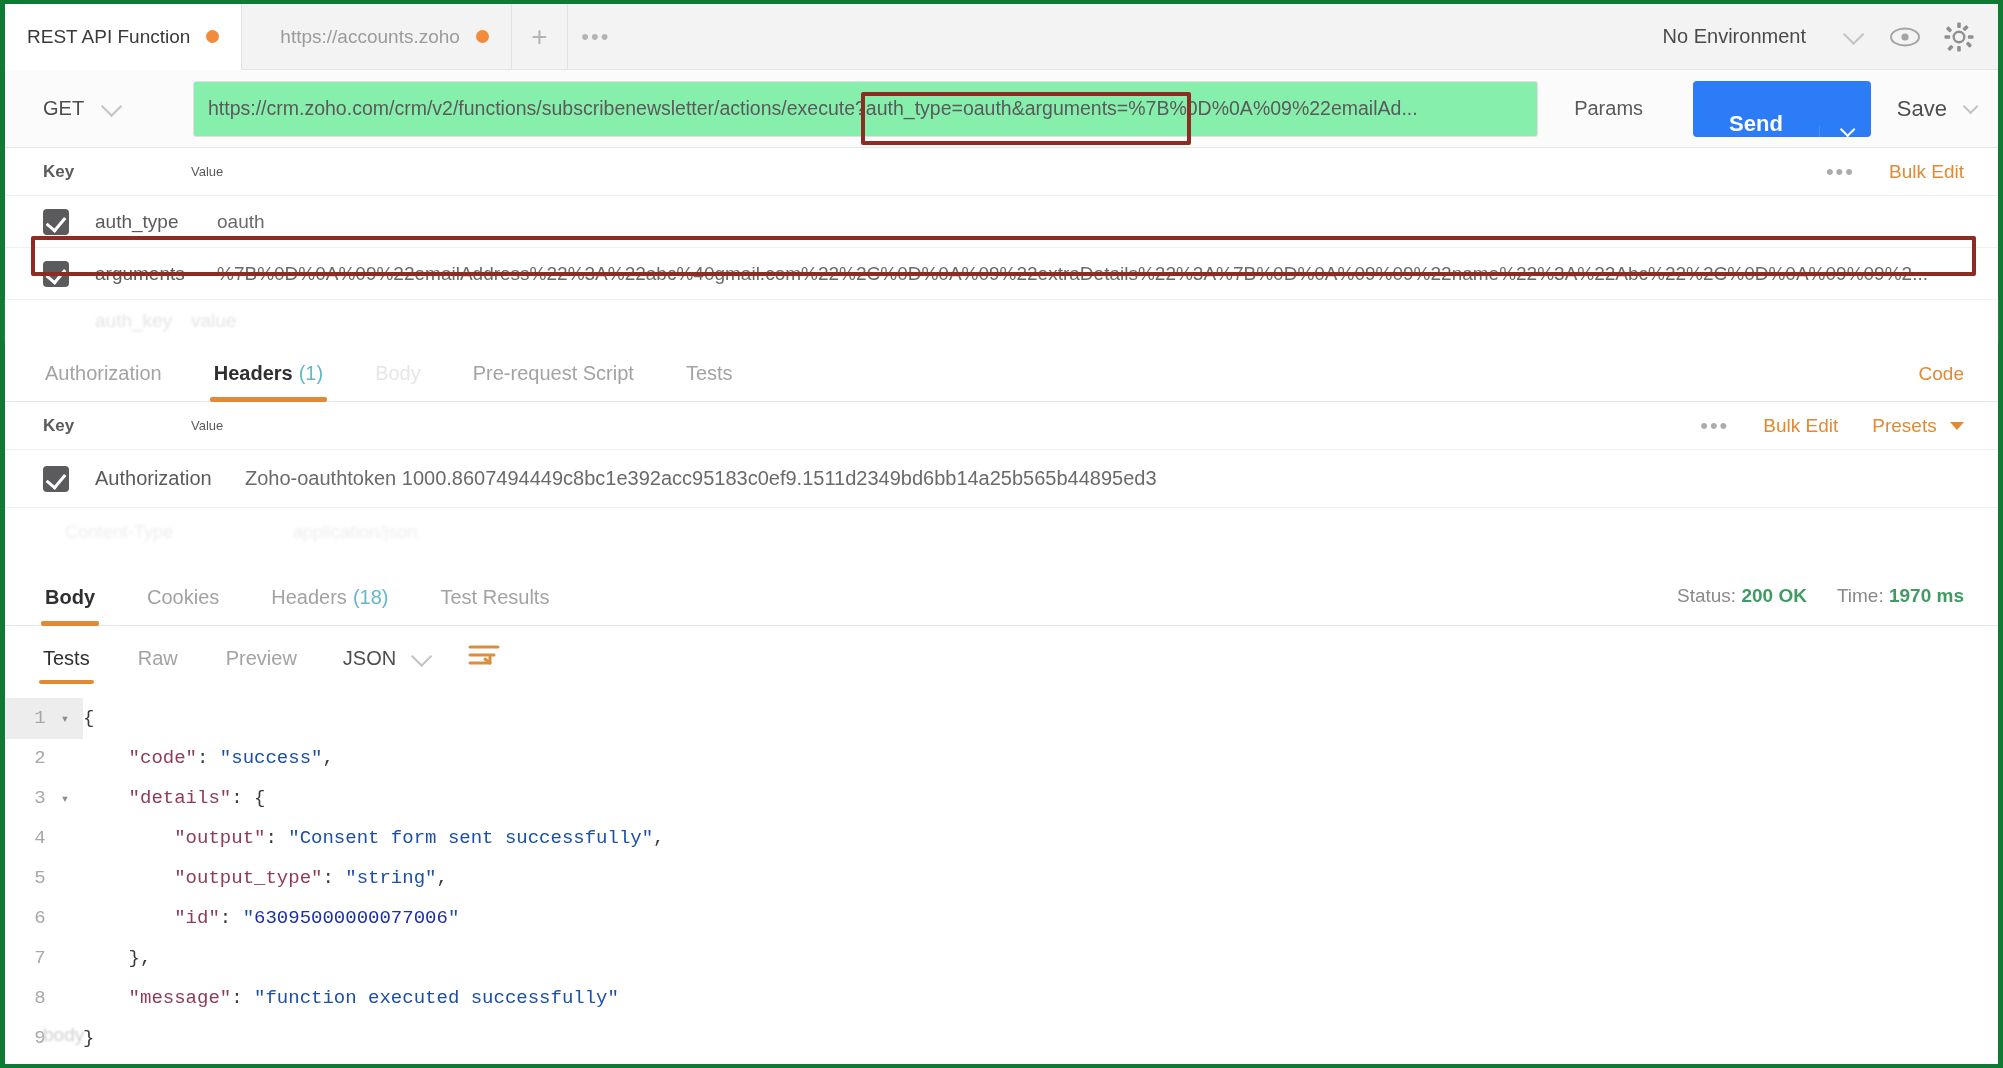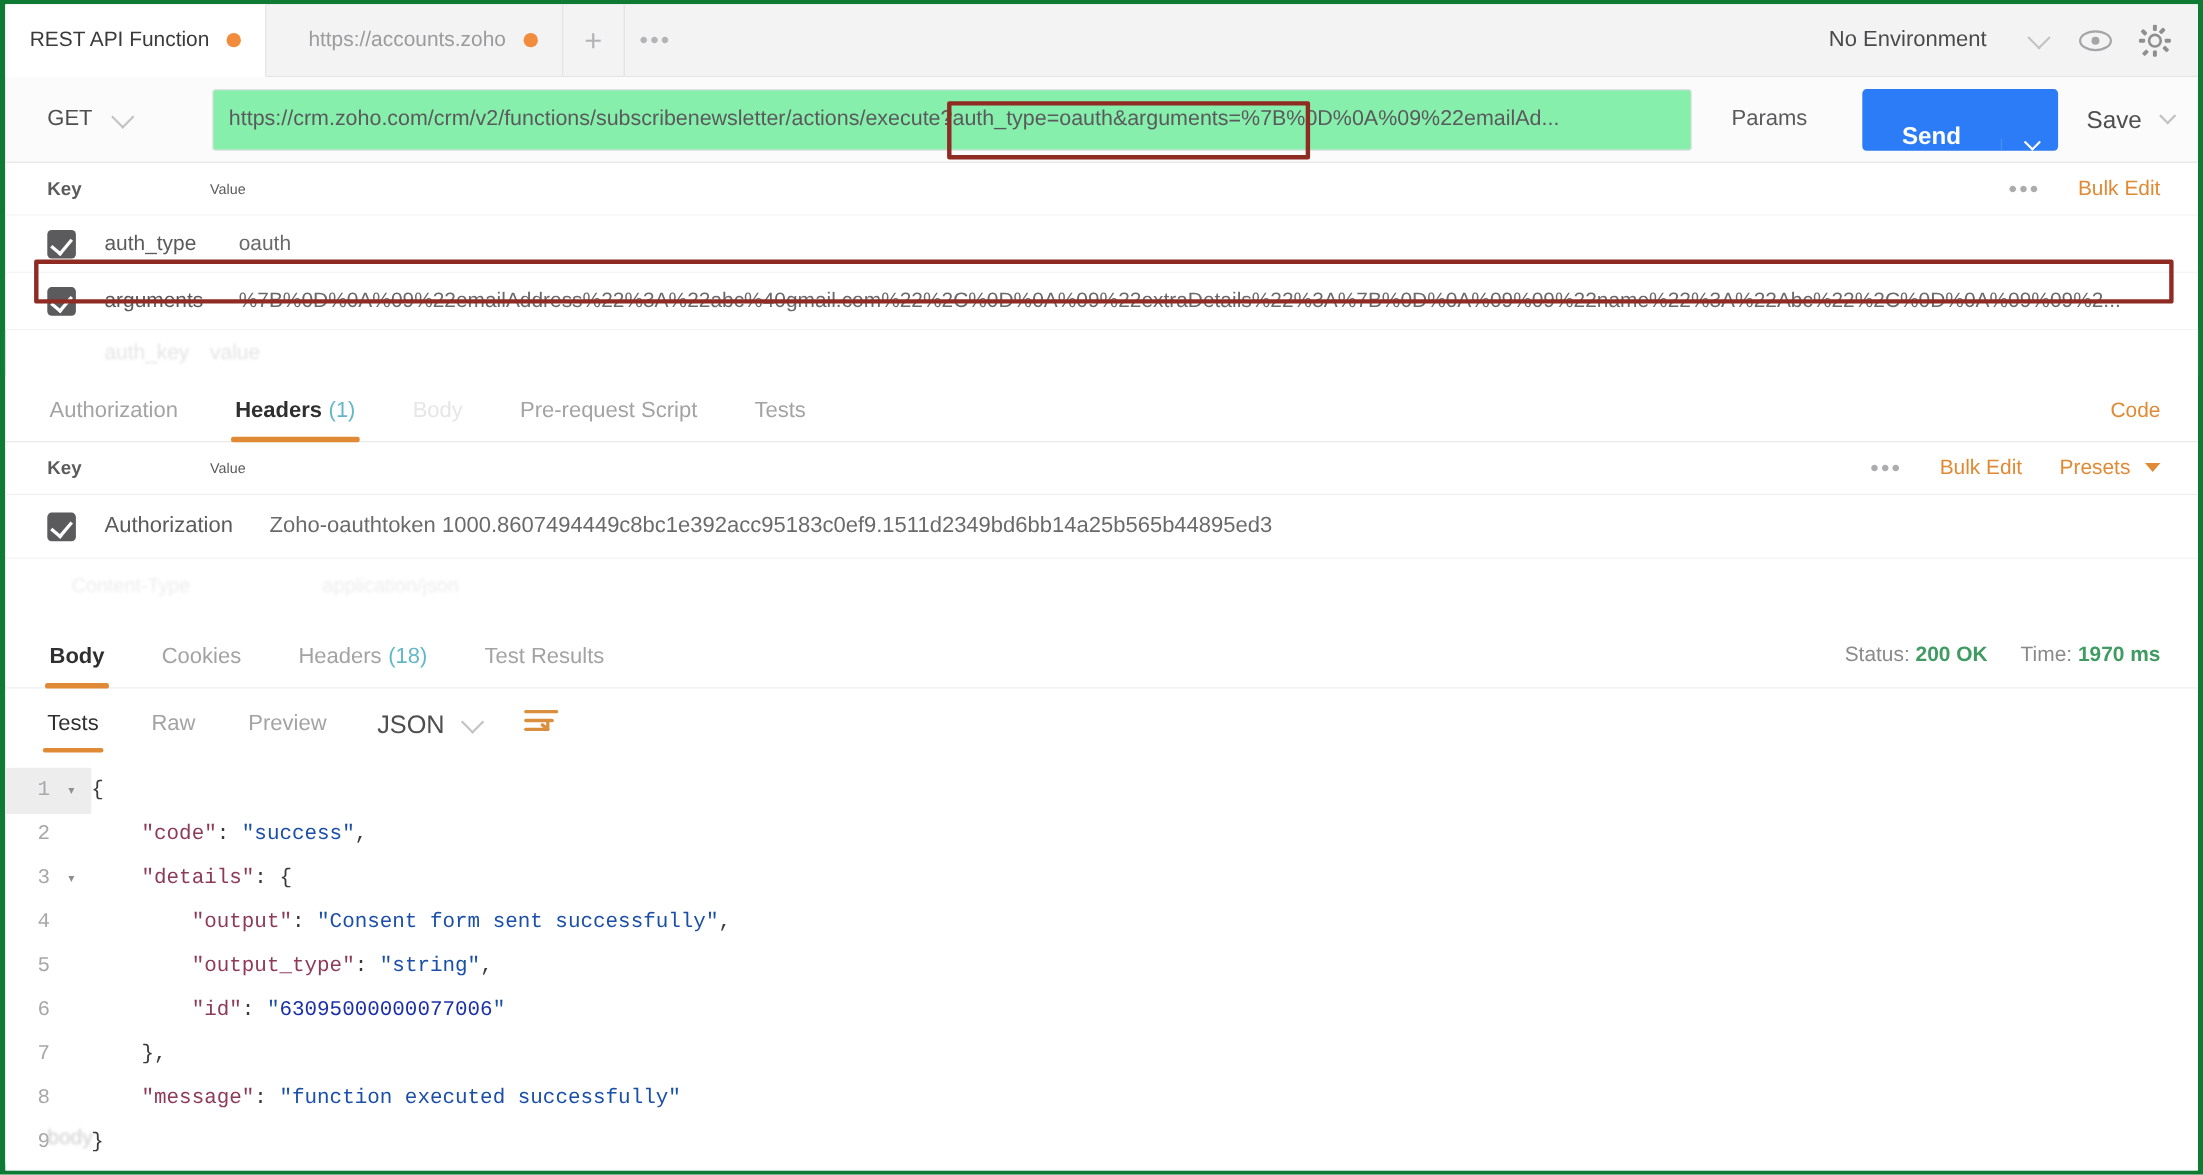--- a/index.html
+++ b/index.html
@@ -321,21 +321,21 @@
   .btab {
     padding: 0 24px;
     font-size: 20px;
     color: #a3a3a6;
     position: relative;
     cursor: pointer;
   }
   .btab.active { color: #2f2f31; }
   .fmt-sel {
     display: flex; align-items: center; gap: 16px;
-    font-size: 23px; color: #4e4e50;
+    font-size: 20px; color: #4e4e50;
     padding: 0 22px;
     cursor: pointer;
   }
   .wrap-icon { padding: 0 18px; cursor: pointer; }
   .bodybar-right {
     margin-left: auto;
     display: flex; align-items: center; gap: 28px;
     padding-right: 34px;
   }
   .savresp { font-size: 19px; color: #6d6d70; white-space: nowrap; cursor: pointer; }

